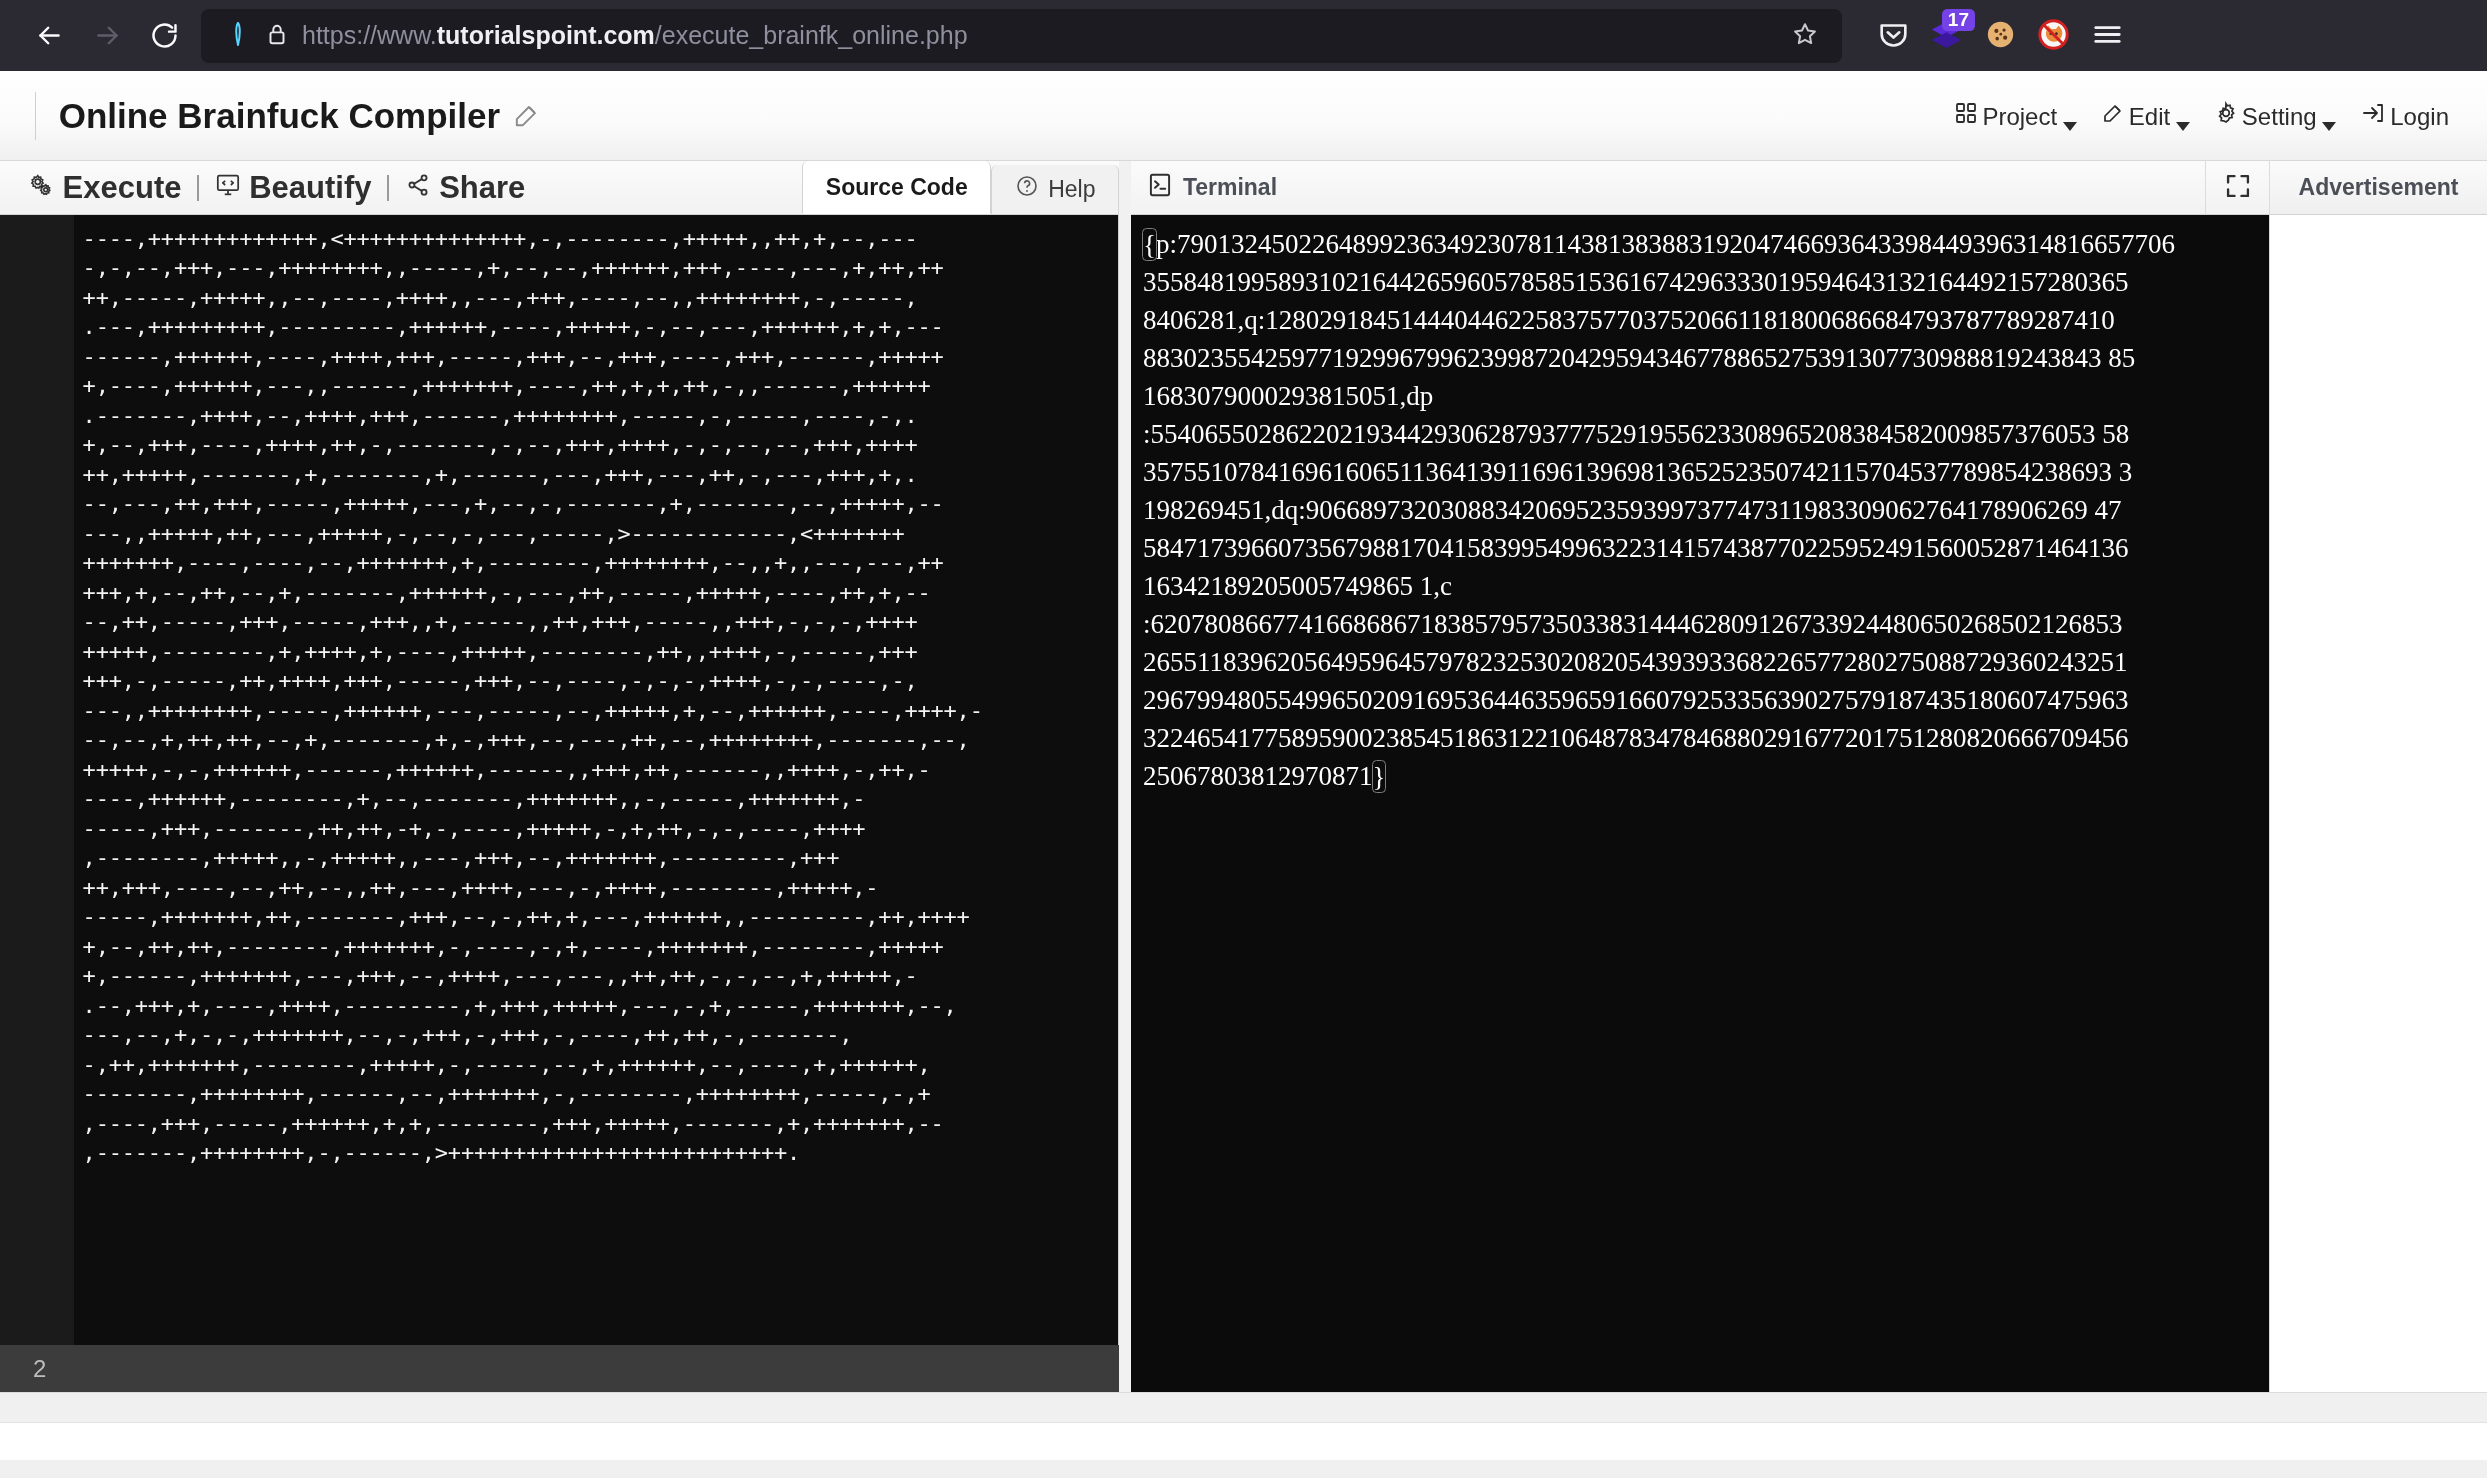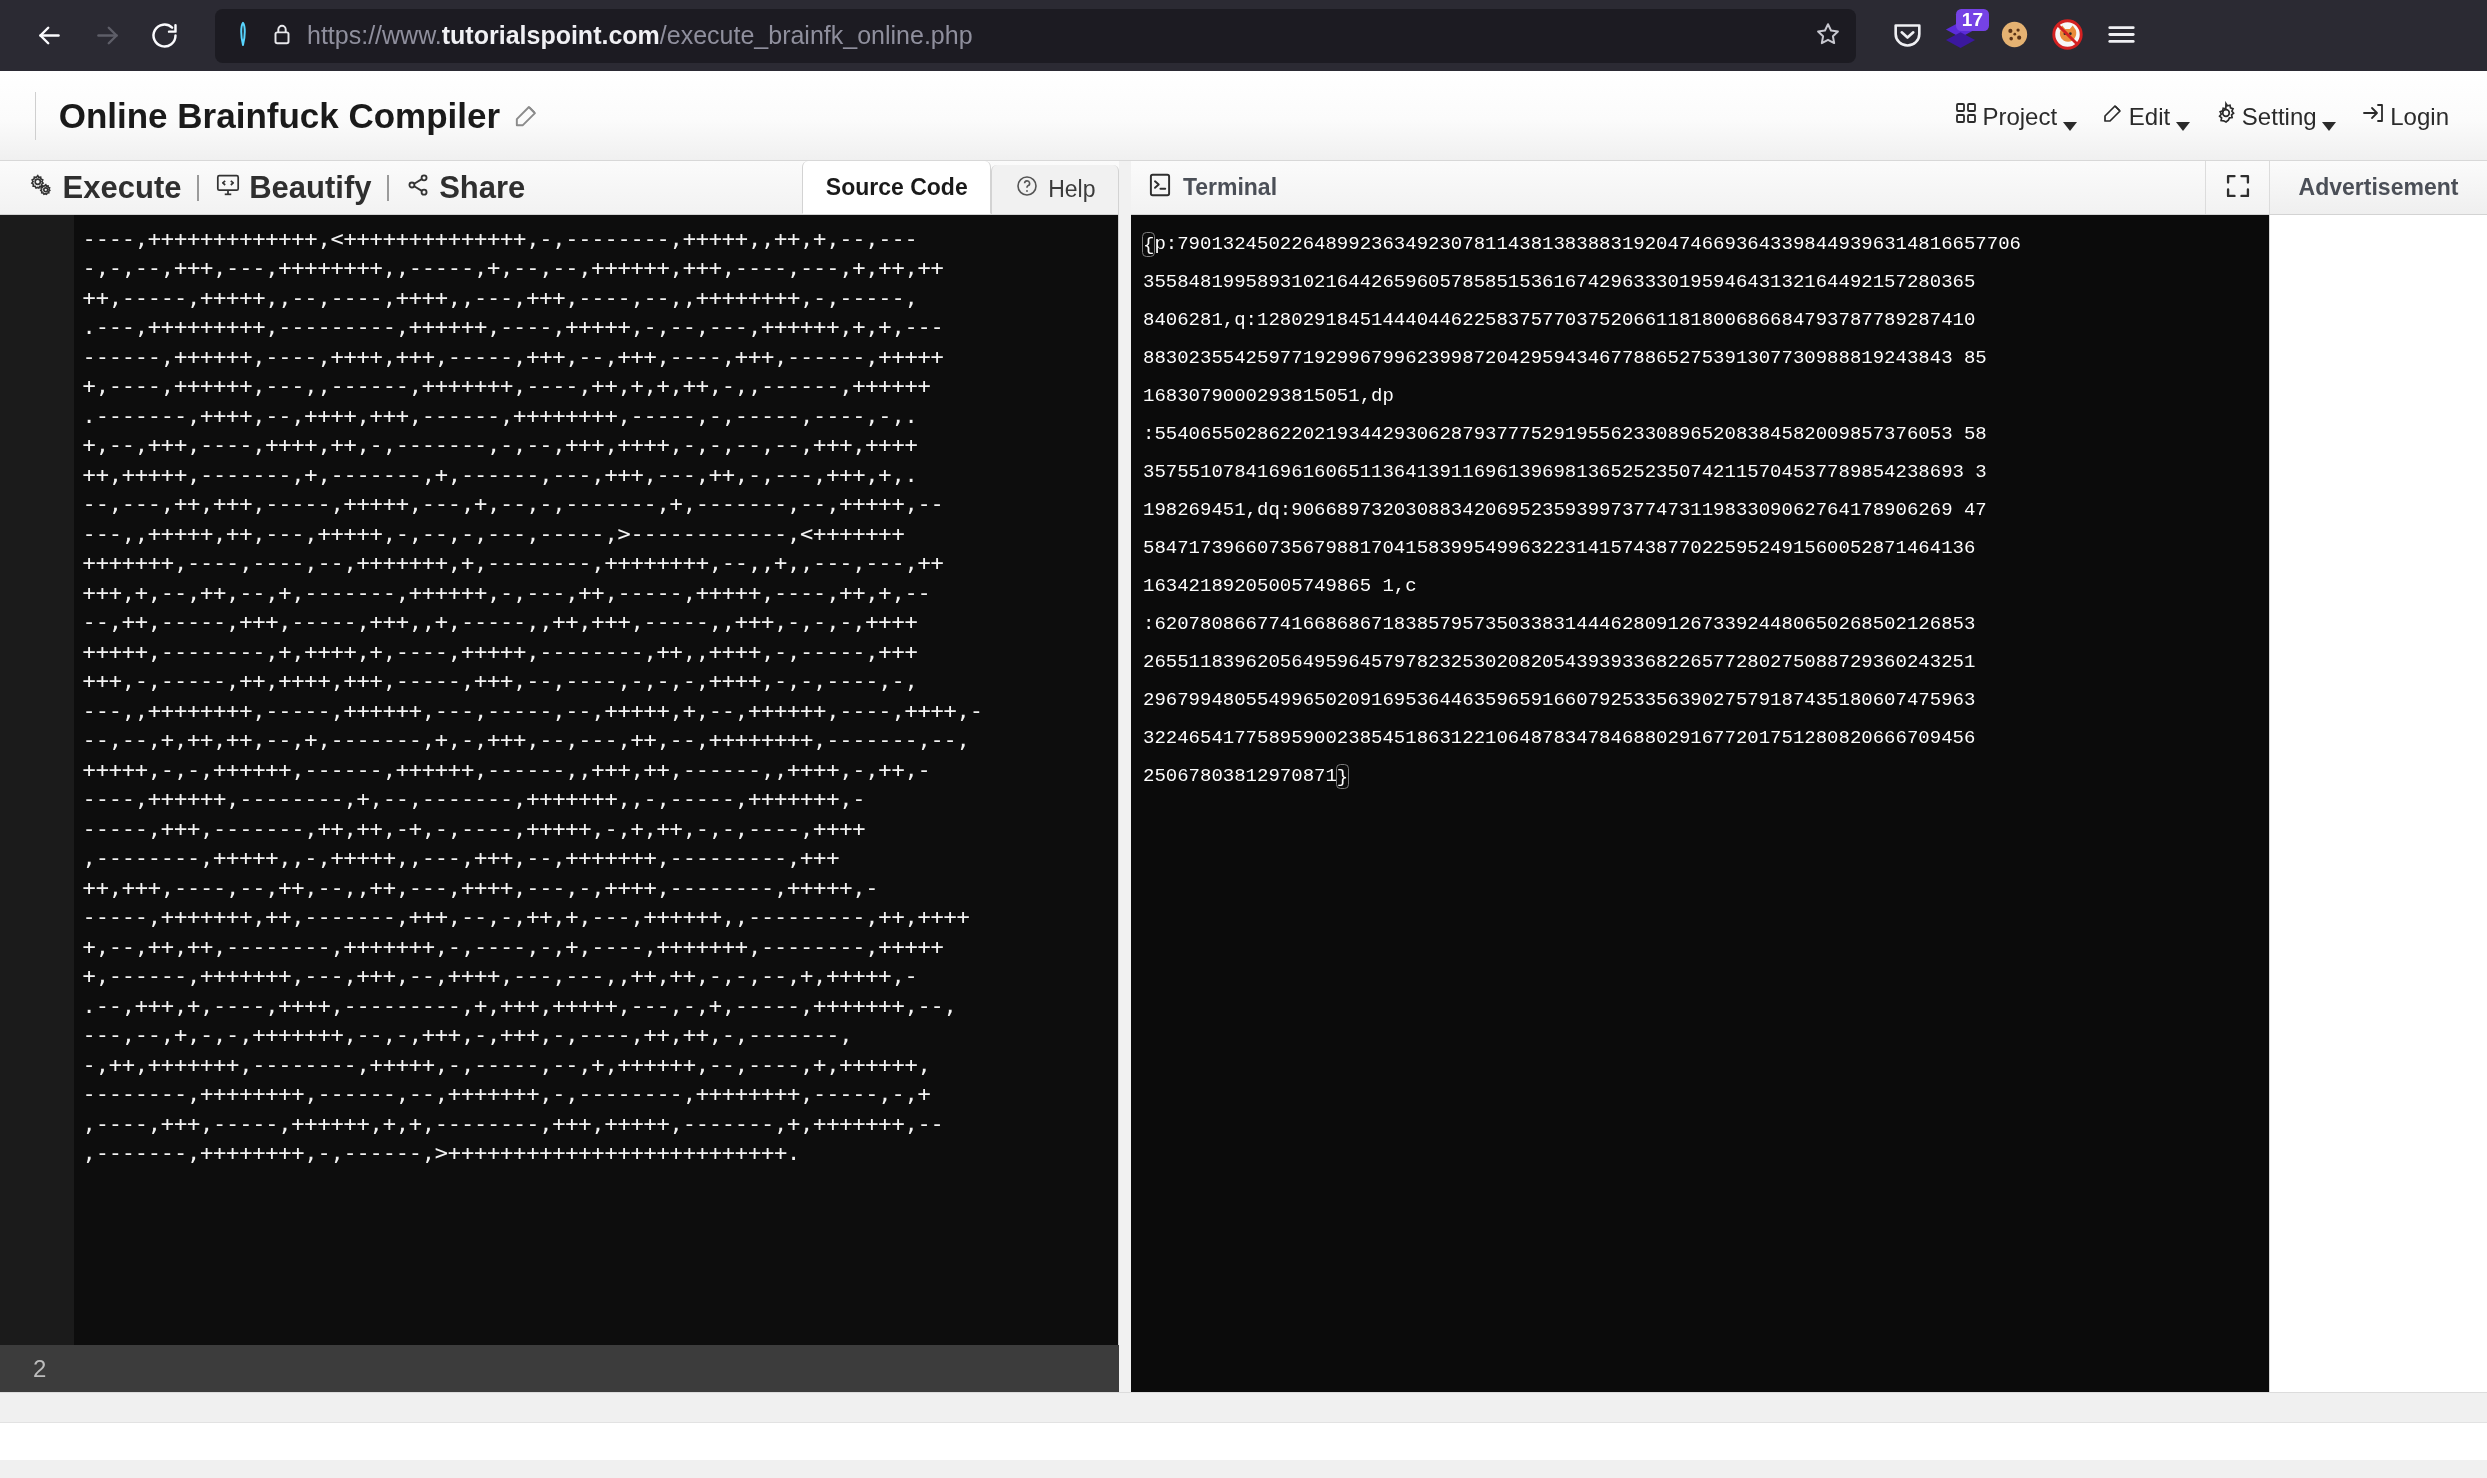--- a/index.html
+++ b/index.html
@@ -21,28 +21,28 @@
   }
   .nav-btn {
     width: 54px; height: 54px;
     display: flex; align-items: center; justify-content: center;
     border-radius: 7px;
     flex: 0 0 auto;
   }
   .nav-btn svg { display: block; }
   #urlbar-wrap {
     flex: 1 1 auto;
-    margin-left: 20px;
+    margin-left: 6px;
     margin-right: 22.5px;
     height: 54px;
     background: #1c1b22;
     border-radius: 7.8px;
     display: flex;
     align-items: center;
-    padding: 0 14px;
+    padding: 0 23px;
     gap: 12px;
     max-width: 1641px;
   }
   #url-text {
     flex: 1 1 auto;
     color: #8f8f9d;
     font-size: 25px;
     white-space: nowrap;
     overflow: hidden;
   }
@@ -223,22 +223,22 @@
     display: flex;
     overflow: hidden;
   }
   #terminal-body {
     flex: 1 1 auto;
     padding: 10.4px 15.5px 0 12px;
     max-width: 1157px;
   }
   #terminal-text {
     color: #ffffff;
-    font-family: Liberation Mono, monospace;
-    font-size: 19px;
+    font-family: Liberation Serif, serif;
+    font-size: 27px;
     line-height: 38px;
     white-space: pre-wrap;
     word-break: break-all;
     margin: 0;
   }
   .brk {
     outline: 0.9px solid #7d7d7d;
     border-radius: 3.5px;
     padding: 0.9px 0;
   }

